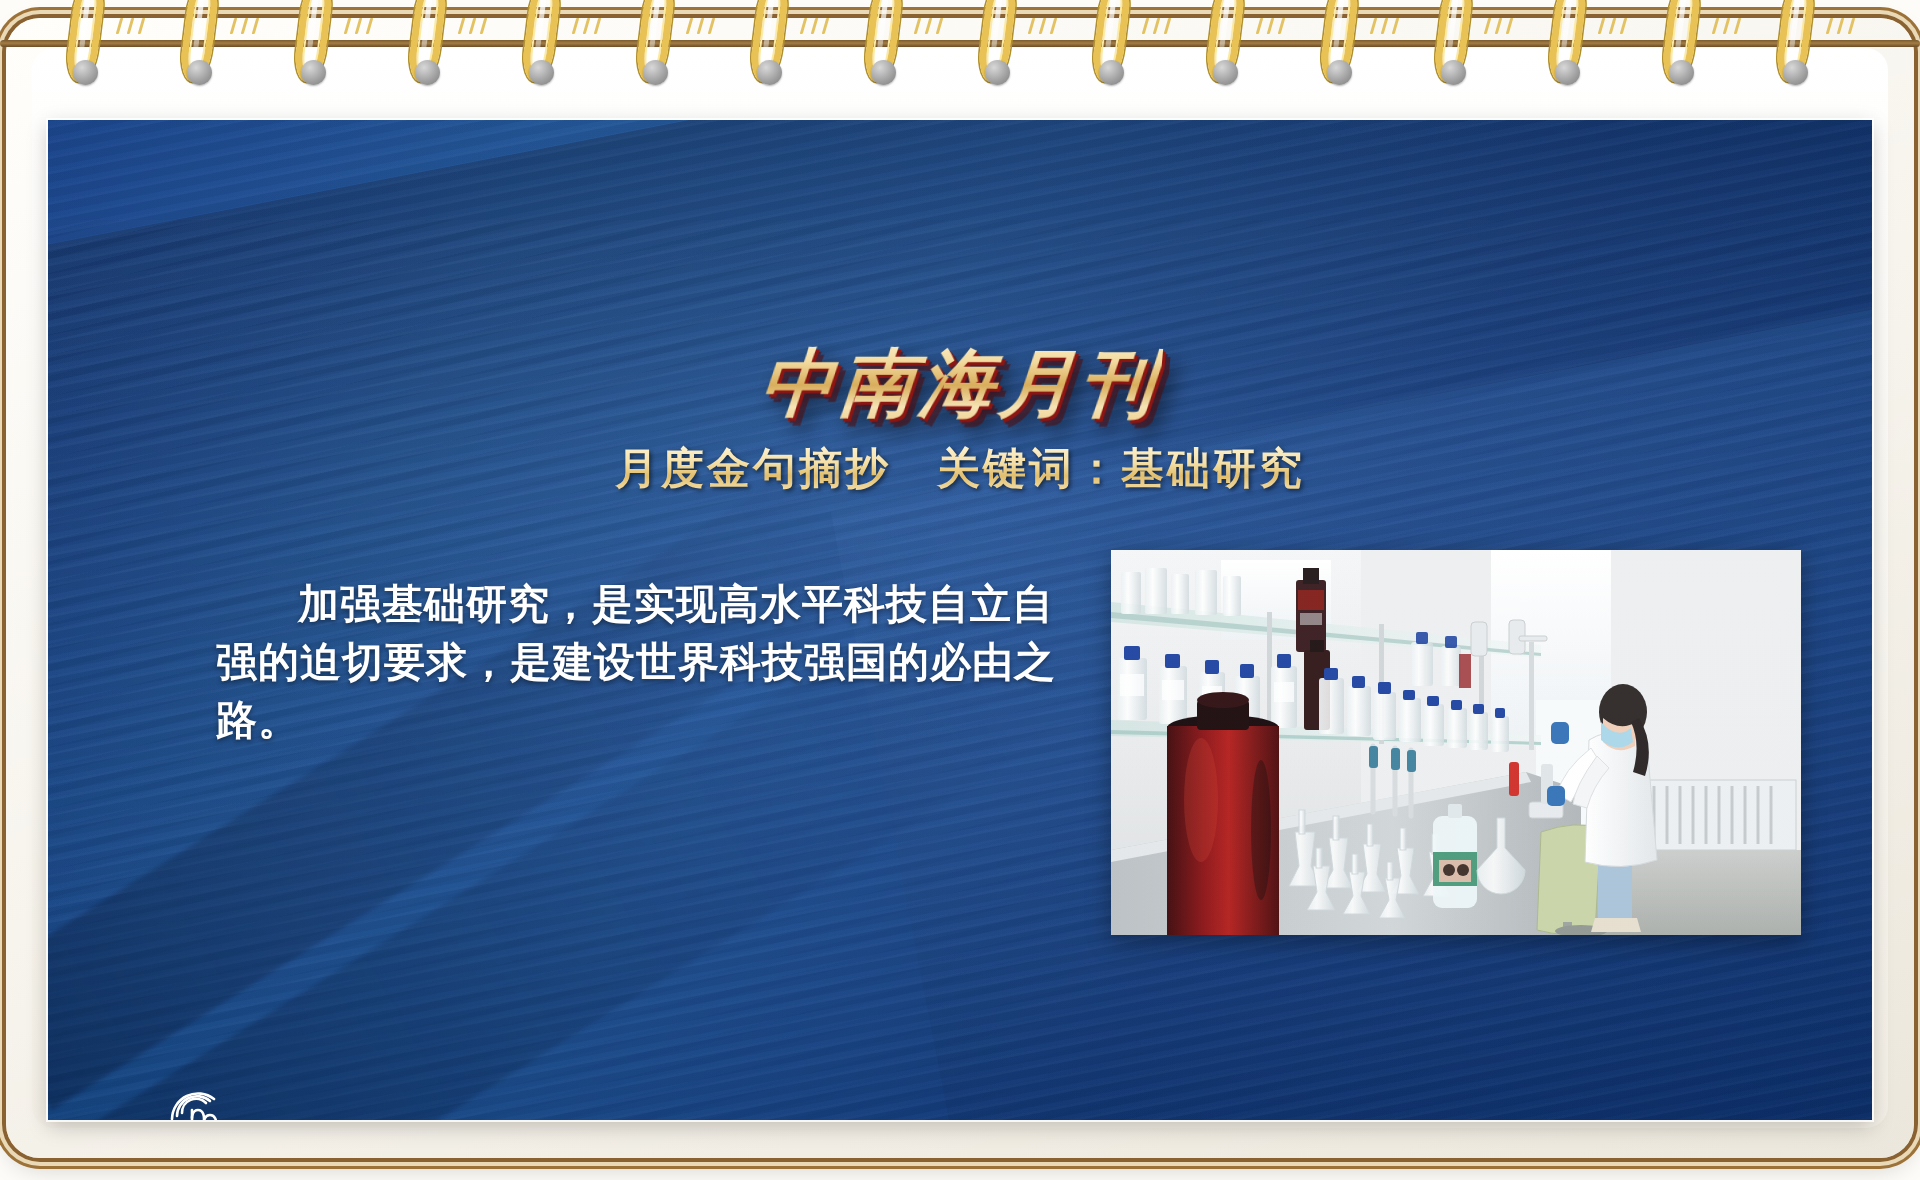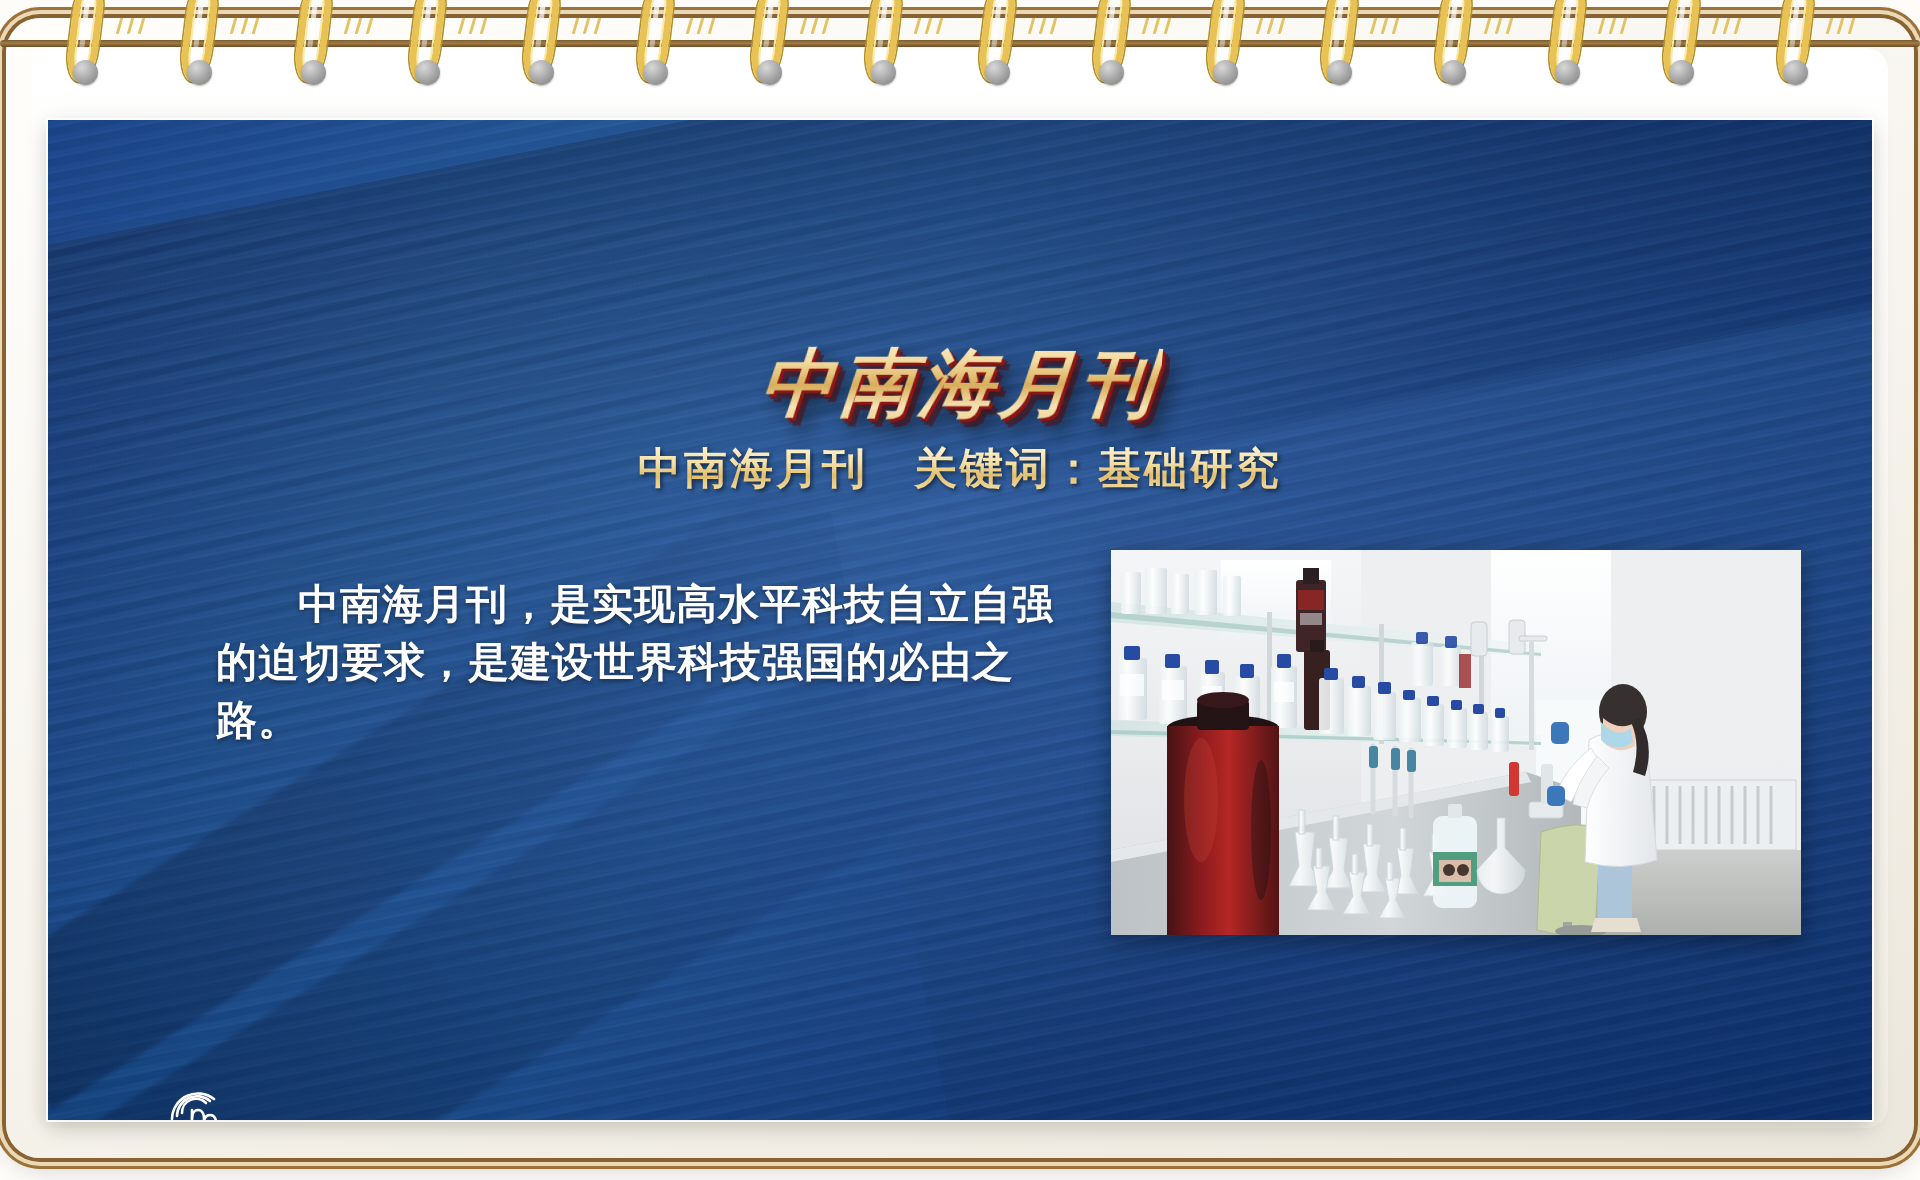--- a/index.html
+++ b/index.html
@@ -231,23 +231,23 @@
     <div class="stripes"></div>
     <div class="stripes2"></div>
     <div class="fold" style="left:-120px;top:560px;width:1100px;height:150px;"></div>
     <div class="fold" style="left:-140px;top:760px;width:1200px;height:180px;"></div>
     <div class="vignette"></div>
 
     <div id="title-wrap">
       <span id="main-title">中南海月刊</span>
     </div>
 
-    <div id="subtitle">中南海月刊　关键词：基础研究</div>
-
-    <div id="quote">中南海月刊，是实现高水平科技自立自强的迫切要求，是建设世界科技强国的必由之路。</div>
+    <div id="subtitle">月度金句摘抄　关键词：基础研究</div>
+
+    <div id="quote">加强基础研究，是实现高水平科技自立自强的迫切要求，是建设世界科技强国的必由之路。</div>
 
 
     <div id="photo">
       <svg viewBox="0 0 690 385" xmlns="http://www.w3.org/2000/svg" aria-hidden="true">
         <defs>
           <linearGradient id="wallG" x1="0" y1="0" x2="0" y2="1">
             <stop offset="0" stop-color="#f4f5f6"></stop>
               <stop offset="1" stop-color="#dcdfe1"></stop>
           </linearGradient>
           <linearGradient id="winG" x1="0" y1="0" x2="0" y2="1">

